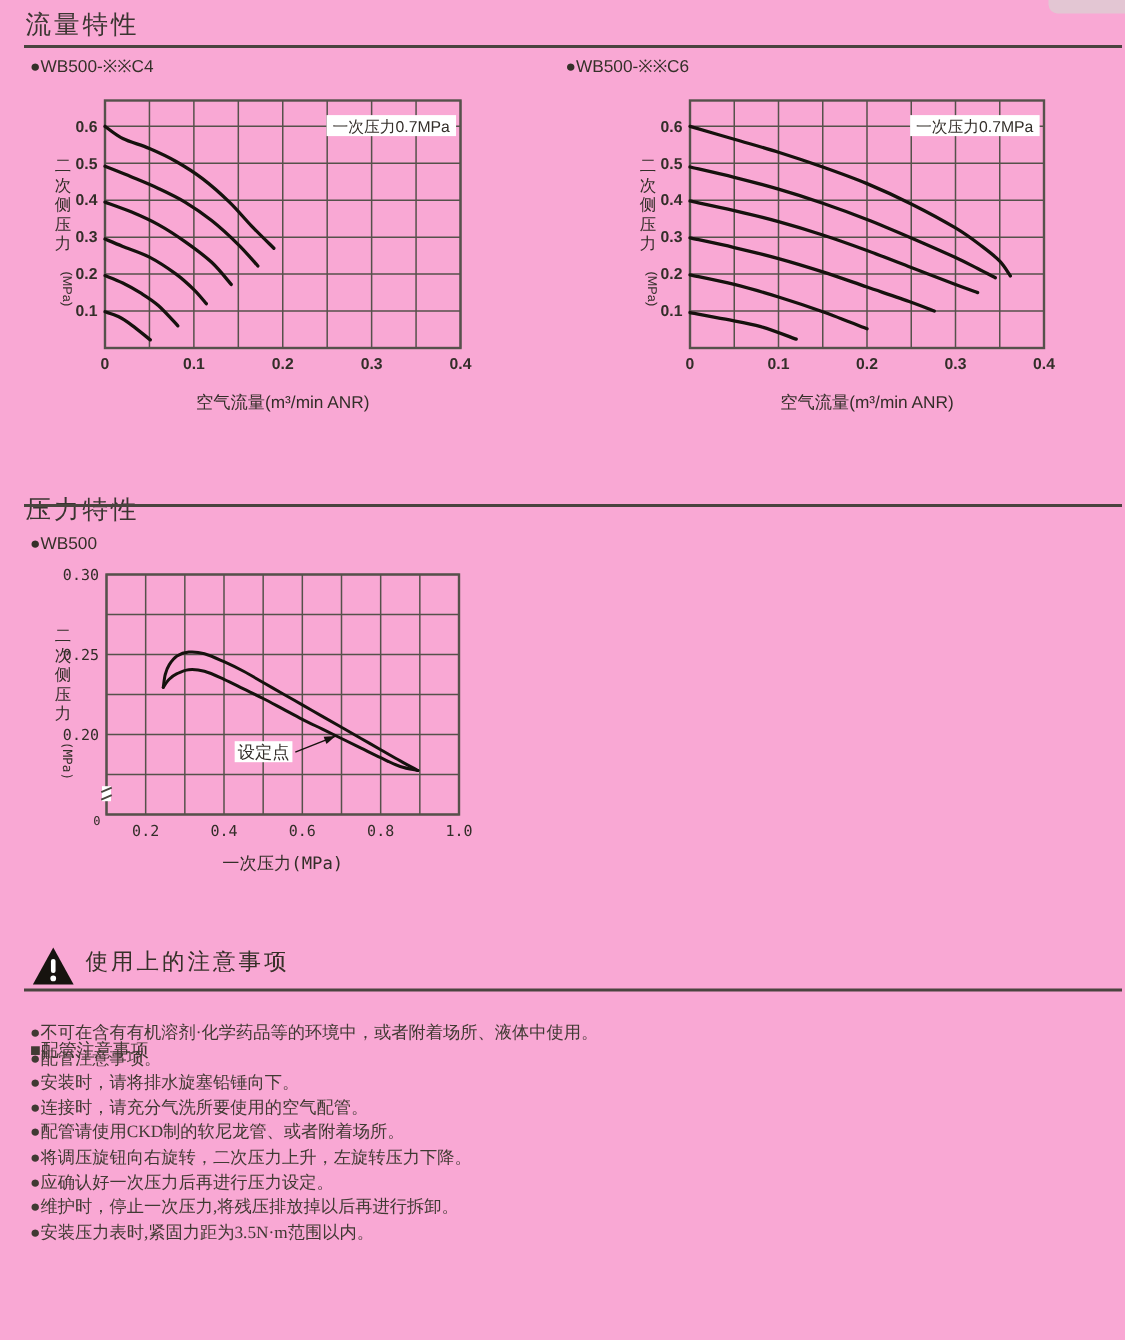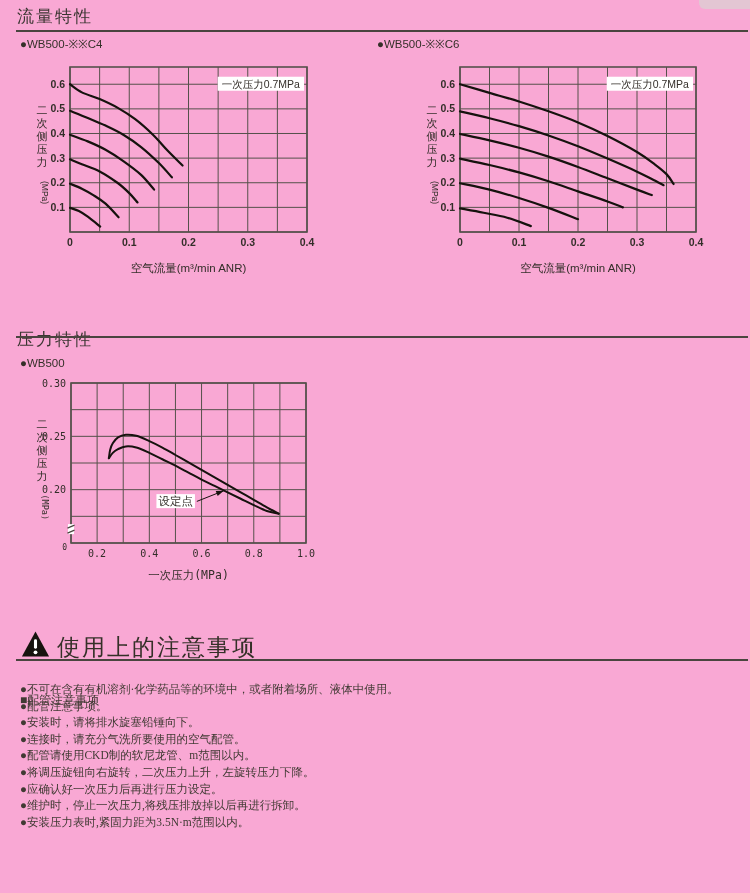--- a/index.html
+++ b/index.html
@@ -3,21 +3,21 @@
 <meta charset="utf-8">
 <style>
   html,body{margin:0;padding:0;background:#fff;}
   .page{position:relative;width:750px;height:893px;background:#f9a8d4;overflow:hidden;
         font-family:"Liberation Serif", serif;color:#3c3733;}
   .h-rule{position:absolute;left:16px;right:2px;height:2px;background:#4a443f;}
   .sec-title{position:absolute;font-size:17px;letter-spacing:2px;color:#3a3531;font-weight:500;}
   .chart-sublabel{position:absolute;font-size:11.5px;color:#353029;font-family:"Liberation Sans",sans-serif;}
   .chart{position:absolute;}
   .warn-icon{position:absolute;left:21px;top:631px;width:29px;height:26px;}
-  .warn-title{position:absolute;left:57px;top:632px;font-size:23px;letter-spacing:2px;color:#353028;}
+  .warn-title{position:absolute;left:57px;top:632px;font-size:15px;letter-spacing:2px;color:#353028;}
   .notes-sub{position:absolute;left:20px;top:692px;font-size:12px;color:#403a33;text-align:right;}
   .notes{position:absolute;left:20px;top:681px;right:10px;}
   .note-line{font-size:11.5px;line-height:16.6px;color:#403a33;white-space:nowrap;}
   .corner-artifact{position:absolute;left:699px;top:0;width:51px;height:9px;background:#d7d5d2;
                    border-radius:0 0 0 6px;opacity:.65;}
   svg text{user-select:none;}
 </style>
 </head>
 <body>
 
@@ -182,20 +182,20 @@
   <div class="warn-title">使用上的注意事项</div>
   <div class="h-rule" style="top:659px;"></div>
 
   <div class="notes-sub">■配管注意事项</div>
 
   <div class="notes">
     <div class="note-line">●不可在含有有机溶剂·化学药品等的环境中，或者附着场所、液体中使用。</div>
     <div class="note-line">●配管注意事项。</div>
     <div class="note-line">●安装时，请将排水旋塞铅锤向下。</div>
     <div class="note-line">●连接时，请充分气洗所要使用的空气配管。</div>
-    <div class="note-line">●配管请使用CKD制的软尼龙管、m范围以内。</div>
+    <div class="note-line">●配管请使用CKD制的软尼龙管、或者附着场所。</div>
     <div class="note-line">●将调压旋钮向右旋转，二次压力上升，左旋转压力下降。</div>
     <div class="note-line">●应确认好一次压力后再进行压力设定。</div>
     <div class="note-line">●维护时，停止一次压力,将残压排放掉以后再进行拆卸。</div>
     <div class="note-line">●安装压力表时,紧固力距为3.5N·m范围以内。</div>
   </div>
 
 </div>
 
 </body></html>

